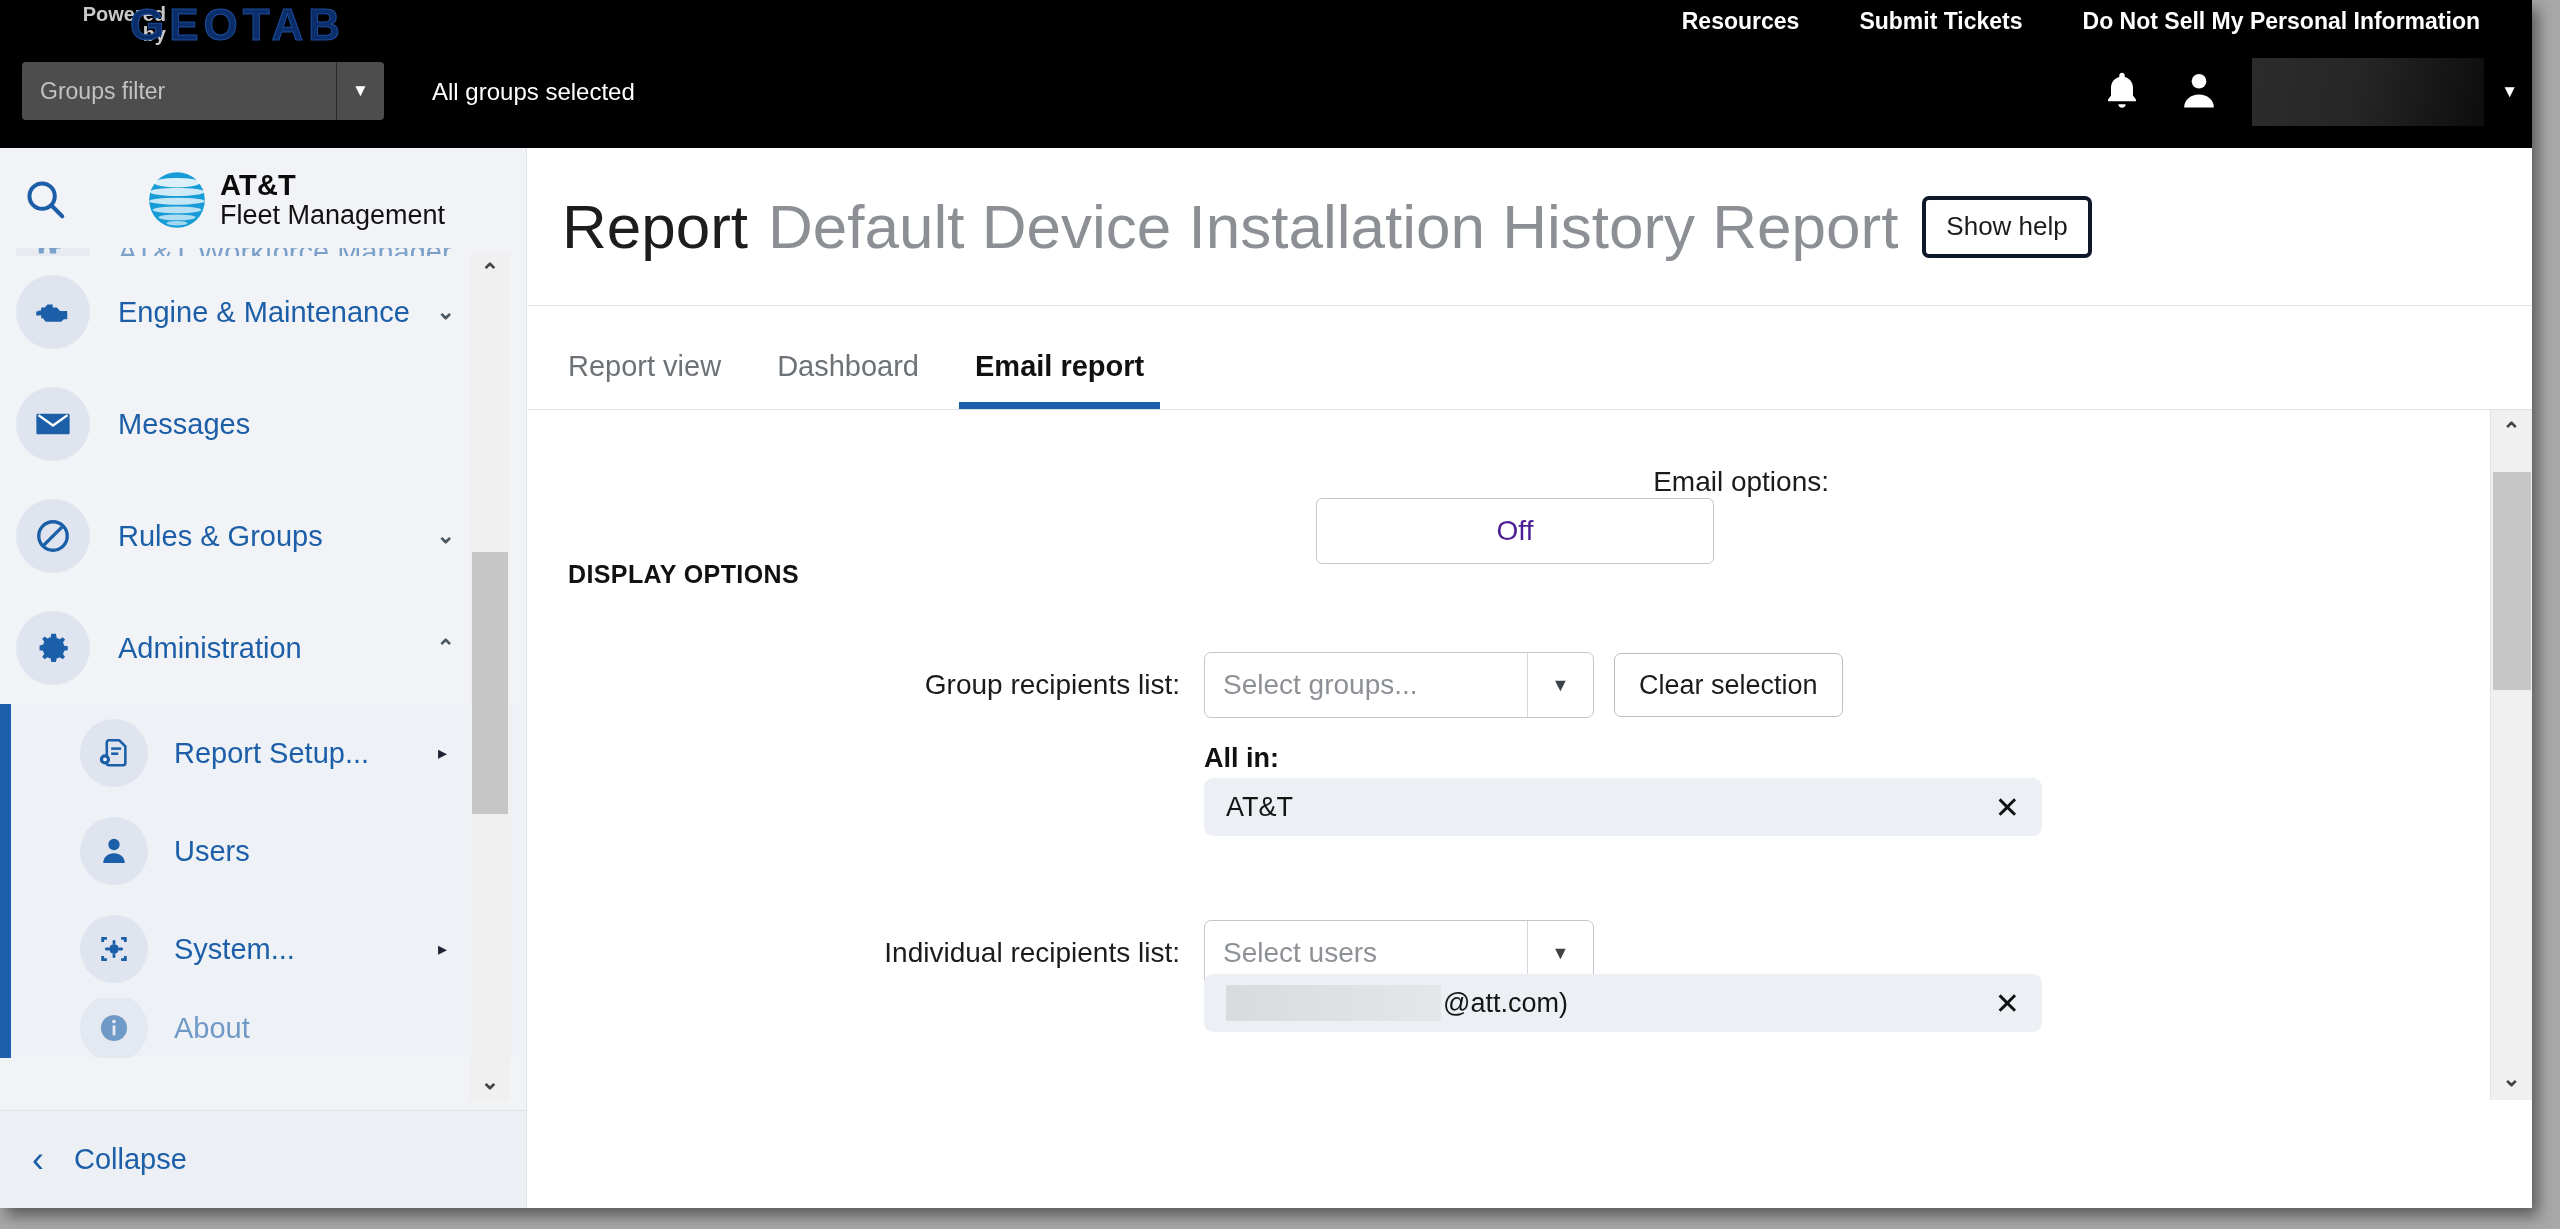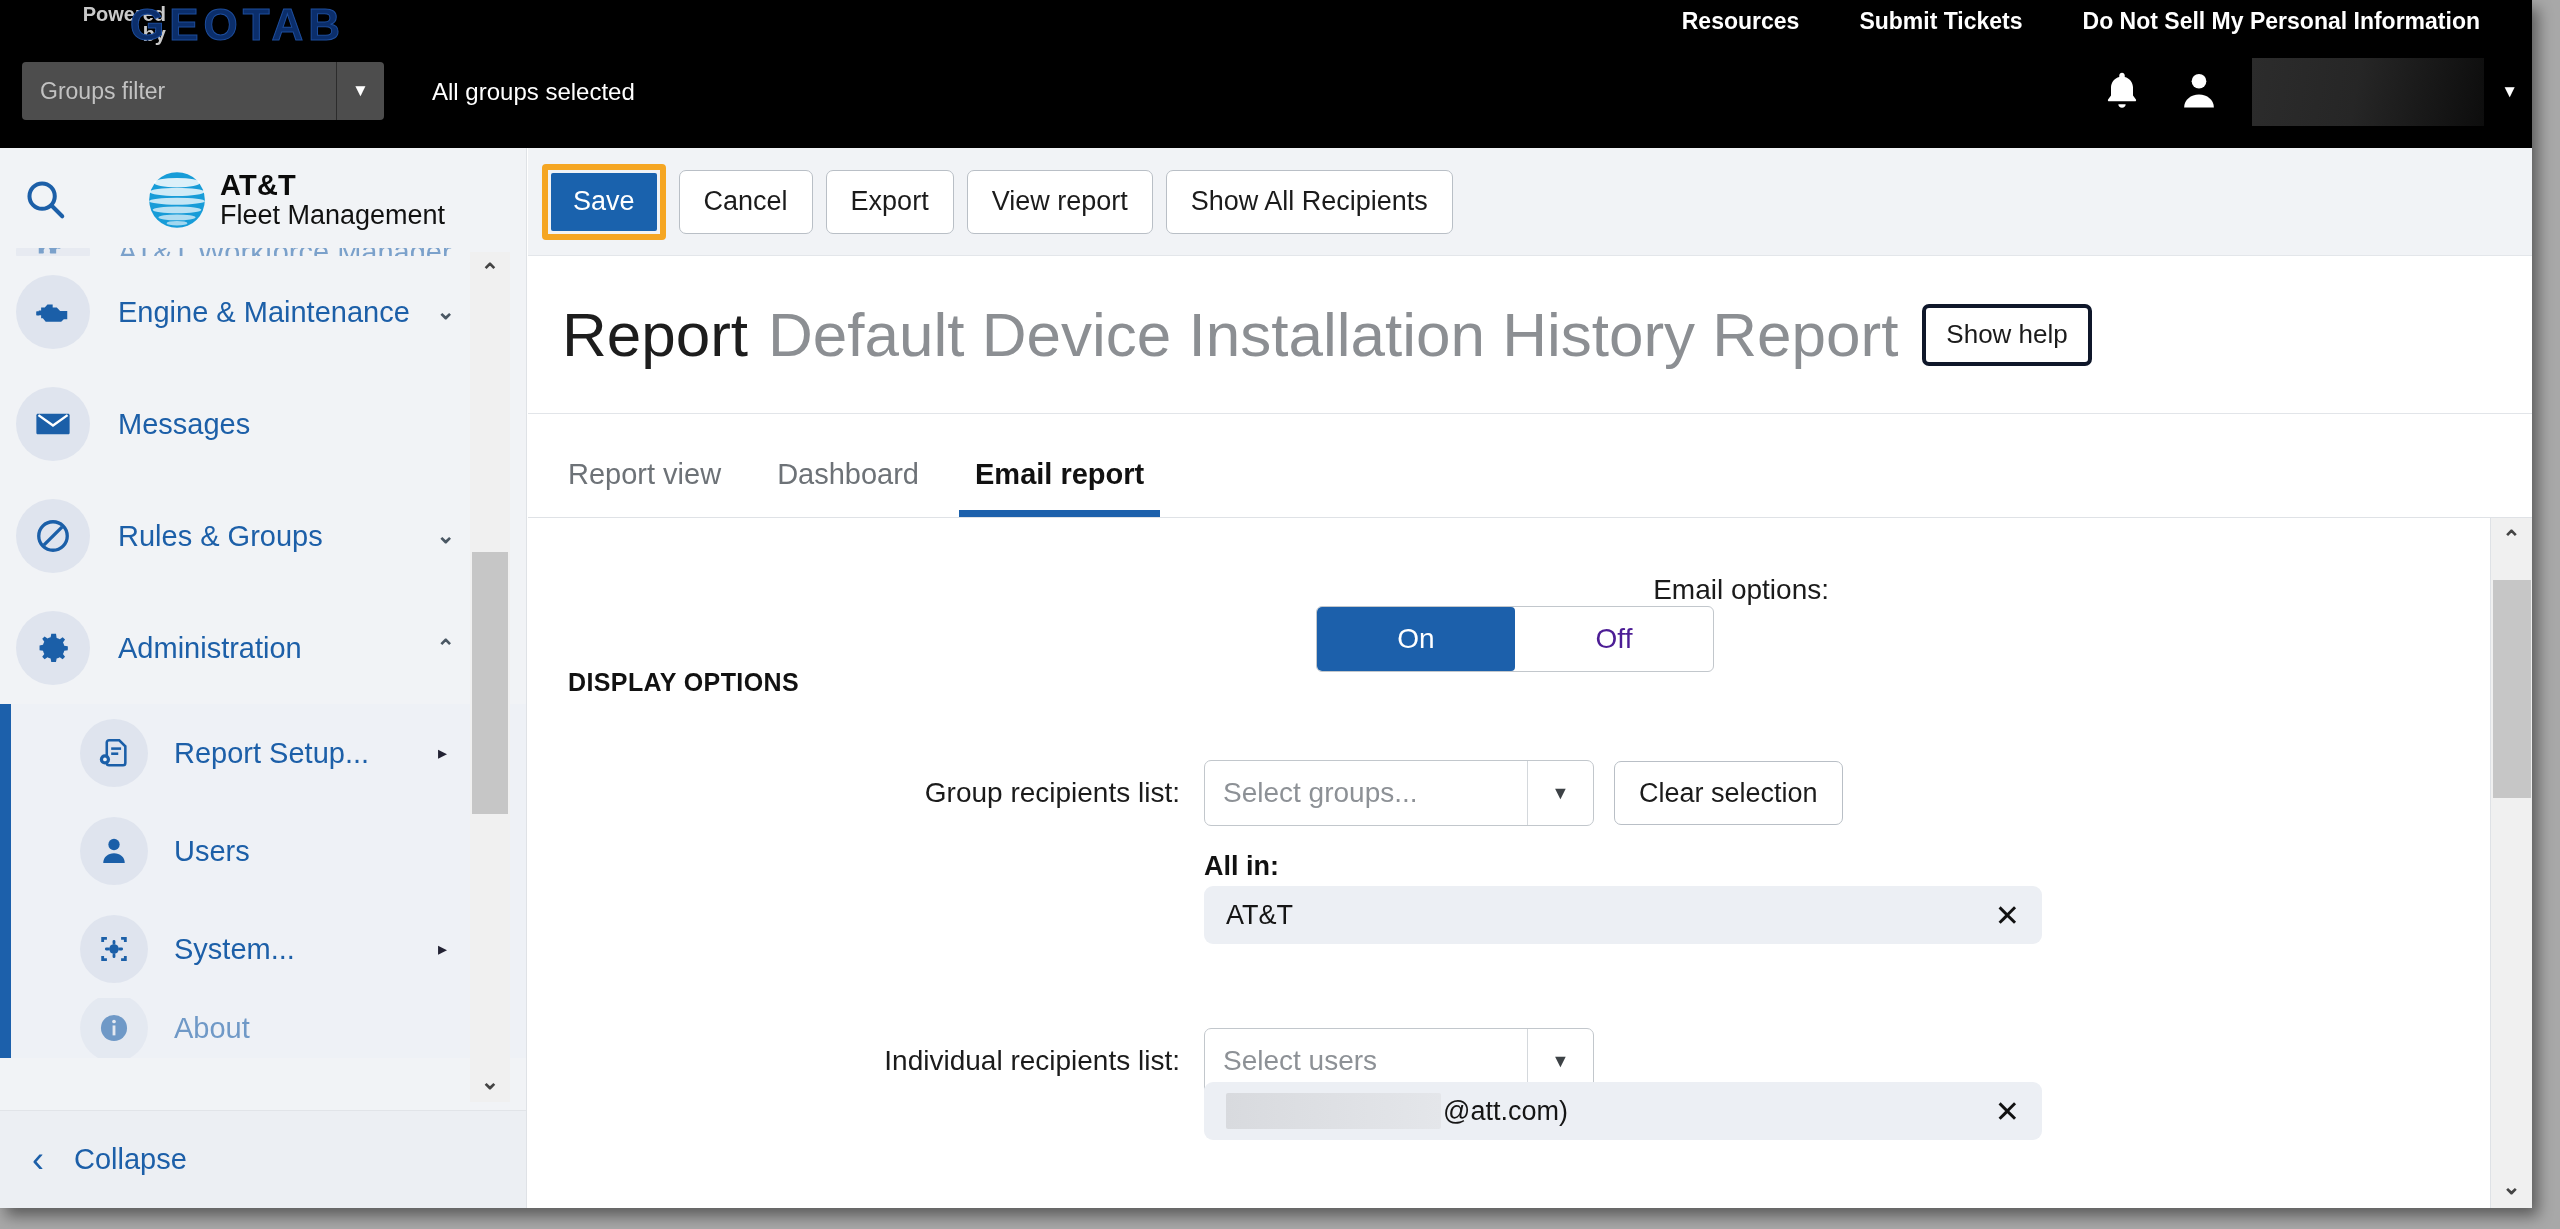--- a/index.html
+++ b/index.html
@@ -500,48 +500,38 @@
     </div>
 
     <div class="sb-collapse">
       <div class="chev">‹</div>
       <div class="txt">Collapse</div>
     </div>
   </div>
 
   <div class="main">
 
-    <div class="toolbar">
-      <span class="btn-save-wrap">
-        <button class="btn-save">Save</button>
-      </span>
-      <button class="btn">Cancel</button>
-      <button class="btn">Export</button>
-      <button class="btn">View report</button>
-      <button class="btn">Show All Recipients</button>
-    </div>
 
     <div class="title-row">
       <span class="title-main">Report</span>
       <span class="title-sub">Default Device Installation History Report</span>
       <button class="btn-help">Show help</button>
     </div>
 
     <div class="tabs">
       <div class="tab">Report view</div>
       <div class="tab">Dashboard</div>
       <div class="tab active">Email report</div>
     </div>
 
     <div class="form">
 
       <div class="frow" style="left:0; top:56px; width:1950px;flex-direction:column;">
         <div class="flabel" style="width:652px;">Email options:</div>
         <div class="seg" style="margin-left:24px;">
-          <div class="on">On</div>
           <div class="off">Off</div>
         </div>
       </div>
 
       <div class="section-label" style="left:40px; top:150px;">DISPLAY OPTIONS</div>
 
       <div class="frow" style="left:0; top:242px; width:1950px;">
         <div class="flabel" style="width:652px;">Group recipients list:</div>
         <div class="select" style="margin-left:24px; width:390px;">
           <div class="sv">Select groups...</div>

